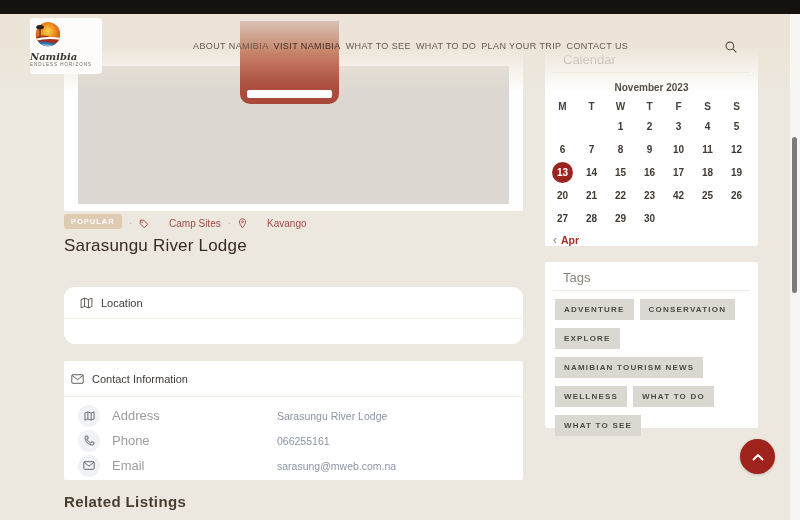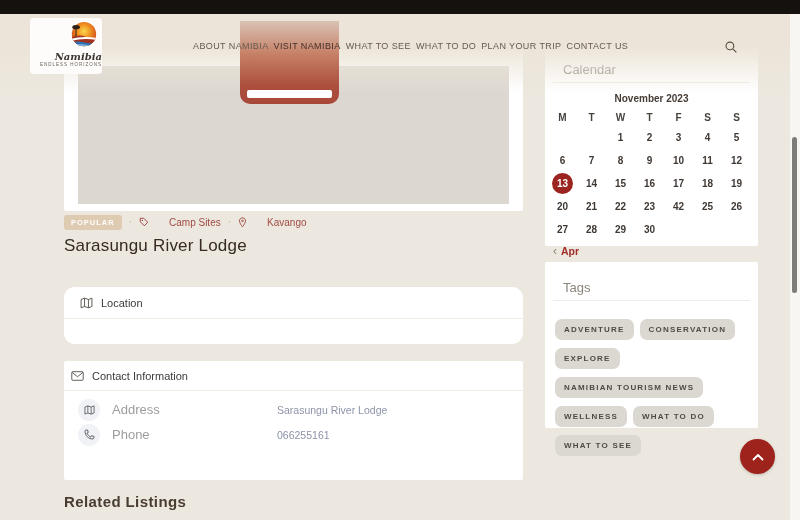--- a/index.html
+++ b/index.html
@@ -9,76 +9,76 @@
 
   
   .top-black-bar { position:absolute; left:0; top:0; width:800px; height:14px; background:#15110e; z-index:40; }
   .scroll-track { position:absolute; right:0; top:14px; width:10px; height:506px; background:#f7f6f2; z-index:30; }
   .scroll-thumb { position:absolute; left:2px; top:123px; width:5px; height:156px; background:#7d7c79; border-radius:3px; }
 
   
   .nav-fade { position:absolute; left:0; top:14px; width:790px; height:78px; z-index:10;
     background:linear-gradient(to bottom, rgba(236,228,216,1) 0%, rgba(236,228,216,1) 42%, rgba(236,228,216,0) 100%); }
   .logo-card { position:absolute; left:30px; top:18px; width:72px; height:56px; background:#fdfcfa; border-radius:4px;
-    z-index:14; display:flex; flex-direction:column; align-items:flex-end; padding-top:2px; }
+    z-index:14; display:flex; flex-direction:column; align-items:flex-start; padding-top:2px; }
   .logo-brand { font-family:"DejaVu Serif", serif; font-style:italic; font-weight:bold; font-size:10px; color:#3b352e; line-height:10px; }
   .logo-tagline { font-size:4.5px; letter-spacing:1px; color:#6c6257; line-height:6px; text-transform:uppercase; }
   .nav-menu { position:absolute; left:193px; top:41px; display:flex; gap:5px; z-index:14; }
   .nav-item { font-size:9px; letter-spacing:.4px; color:#645b50; text-transform:uppercase; cursor:pointer; white-space:nowrap; }
   .nav-item.active { color:#44302a; }
   .search-btn { position:absolute; left:724px; top:40px; width:15px; height:15px; z-index:14; cursor:pointer; }
 
   
   .nav-dropdown { position:absolute; left:240px; top:21px; width:99px; height:83px; z-index:12;
     border-radius:0 0 10px 10px;
     background:linear-gradient(to bottom, #d9c2b4 0%, #c68066 40%, #ac4f3e 78%, #a8483a 100%); }
   .dropdown-item { position:absolute; left:7px; right:7px; bottom:6px; height:8px; background:#ffffff; border-radius:2px; cursor:pointer; }
 
   
   .card { position:absolute; background:#ffffff; border-radius:2px; }
   .image-card { left:64px; top:50px; width:459px; height:161px; z-index:2; }
   .image-placeholder { position:absolute; left:14px; right:14px; top:16px; bottom:7px; background:#dcd8d1; }
 
-  .meta-row { position:absolute; left:64px; top:215px; height:14px; display:flex; align-items:center; gap:7px; z-index:2; }
+  .meta-row { position:absolute; left:64px; top:215px; height:14px; display:flex; align-items:flex-end; gap:7px; z-index:2; }
   .badge { background:#dfcab2; color:#ffffff; font-size:7.5px; font-weight:bold; letter-spacing:1px; padding:3px 7px; border-radius:3px; }
   .meta-dot { color:#c3b5a5; font-size:10px; line-height:10px; }
   .meta-link { display:flex; align-items:center; gap:20px; color:#a04a42; font-size:10px; cursor:pointer; }
 
   .listing-title { position:absolute; left:64px; top:236px; font-size:17px; font-weight:500; color:#372b24; letter-spacing:.2px; z-index:2; }
 
   .location-card { left:64px; top:287px; width:459px; height:57px; z-index:2;border-radius:11px; }
   .contact-card  { left:64px; top:361px; width:459px; height:119px; z-index:2; }
   .card-header { height:32px; display:flex; align-items:center; gap:8px; padding:0 16px; border-bottom:1px solid #f1ece5; }
-  .contact-card .card-header { height:30px;padding-left:7px; }
+  .contact-card .card-header { height:36px;padding-left:7px; }
   .card-header-title { font-size:11px; color:#3e3b38; }
   .contact-body { padding:6px 14px 0 14px; }
   .contact-row { display:flex; align-items:center; height:25px; }
   .icon-circle { width:22px; height:22px; border-radius:50%; background:#f1f2f6; display:flex; align-items:center; justify-content:center; flex:0 0 22px; }
   .contact-label { margin-left:12px; width:165px; font-size:13px; color:#9d9d9f; }
   .contact-value { font-size:10.5px; color:#8d94a9; cursor:pointer; }
 
   .related-heading { position:absolute; left:64px; top:493px; font-size:15px; font-weight:bold; color:#493c30; letter-spacing:.4px; z-index:2; }
 
   
   .calendar-card { left:545px; top:44px; width:213px; height:202px; z-index:2; }
-  .sidebar-title-wrap { border-bottom:1px solid #f1ece5; margin:10px 8px; }
+  .sidebar-title-wrap { border-bottom:1px solid #f1ece5; margin:0 8px; }
   .sb-title { height:28px; line-height:32px; padding-left:10px; font-size:13px; color:#8b857c; }
   .cal-caption { text-align:center; margin-top:9px; font-size:10px; font-weight:bold; color:#453c35; }
   .cal-grid { margin:5px 0 0 3px; display:grid; grid-template-columns:repeat(7,29px); }
   .cal-cell { height:23px; display:flex; align-items:center; justify-content:center; font-size:10px; color:#3f3833; font-weight:600; }
   .cal-cell.weekday { height:17px; font-weight:bold; color:#46423d; }
   .cal-cell.day { cursor:pointer; }
   .cal-cell .sel { width:21px; height:21px; border-radius:50%; background:#9c2420; color:#ffffff; display:flex; align-items:center; justify-content:center; }
   .cal-footer { display:flex; align-items:center; gap:4px; margin:4px 0 0 8px; }
   .cal-prev-chevron { color:#8b857c; font-size:12px; line-height:10px; }
   .cal-prev-link { color:#a12e28; font-size:10.5px; font-weight:bold; cursor:pointer; }
 
   .tags-card { left:545px; top:262px; width:213px; height:166px; z-index:2; }
   .tag-list { display:flex; flex-wrap:wrap; gap:8px 6px; padding:8px 10px; }
-  .tag-chip { background:#dbd8d2; color:#4e4b43; font-size:8px; font-weight:bold; letter-spacing:1.2px; padding:6px 9px; border-radius:7px; cursor:pointer; white-space:nowrap; }
+  .tag-chip { background:#dbd8d2; color:#4e4b43; font-size:8px; font-weight:bold; letter-spacing:1.2px; padding:6px 9px; border-radius:0; cursor:pointer; white-space:nowrap; }
 
   
   .scrolltop-btn { position:absolute; left:740px; top:439px; width:35px; height:35px; border-radius:50%; background:#9f231d;
     display:flex; align-items:center; justify-content:center; z-index:35; cursor:pointer; box-shadow:0 1px 3px rgba(0,0,0,.2); }
 
   svg { display:block; }
 </style>
 </head>
 <body>
 
@@ -149,20 +149,30 @@
           <span class="contact-value">Sarasungu River Lodge</span>
         </div>
         <div class="contact-row">
           <span class="icon-circle">
             <svg width="11" height="11" viewBox="0 0 16 16">
               <path d="M3.2 1.5 C2.3 1.5 1.5 2.3 1.5 3.2 C1.5 9.5 6.5 14.5 12.8 14.5 C13.7 14.5 14.5 13.7 14.5 12.8 V10.8 L11 9.8 L9.9 11.8 C8 11 5 8 4.2 6.1 L6.2 5 L5.2 1.5 Z" fill="none" stroke="#4f4f58" stroke-width="1.3" stroke-linejoin="round"></path>
             </svg>
           </span>
           <span class="contact-label">Phone</span>
           <span class="contact-value">066255161</span>
+        </div>
+        <div class="contact-row">
+          <span class="icon-circle">
+            <svg width="12" height="9" viewBox="0 0 18 14">
+              <rect x="1" y="1" width="16" height="12" rx="1.5" fill="none" stroke="#4f4f58" stroke-width="1.3"></rect>
+              <path d="M1.5 2 L9 8 L16.5 2" fill="none" stroke="#4f4f58" stroke-width="1.3"></path>
+            </svg>
+          </span>
+          <span class="contact-label">Email</span>
+          <span class="contact-value">sarasung@mweb.com.na</span>
         </div>
       </div>
   </div>
 
   <div class="related-heading">Related Listings</div>
 
   <div class="card calendar-card">
     <div class="sidebar-title-wrap">
       <div class="sb-title">Calendar</div>
     </div>

